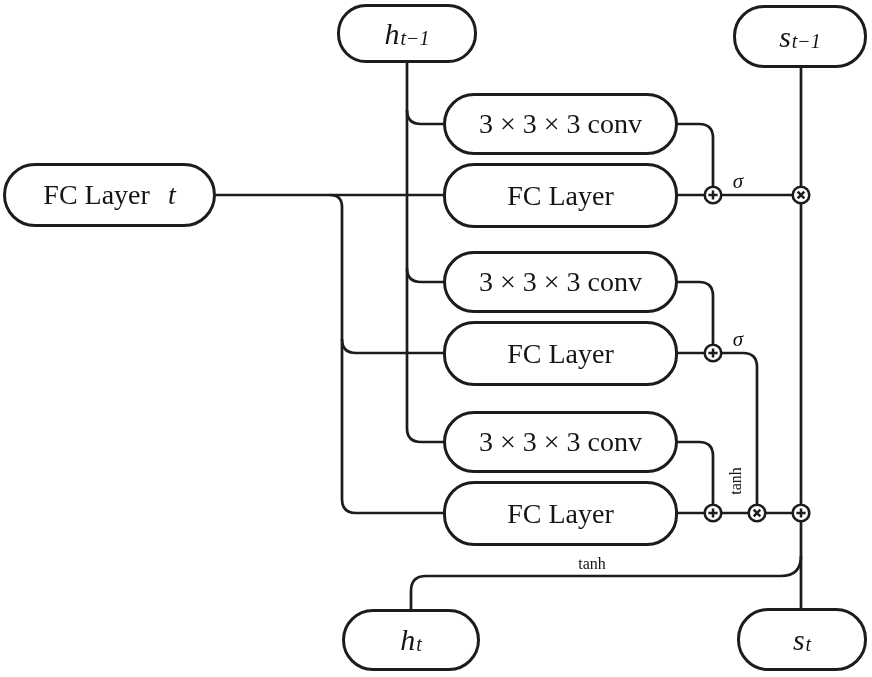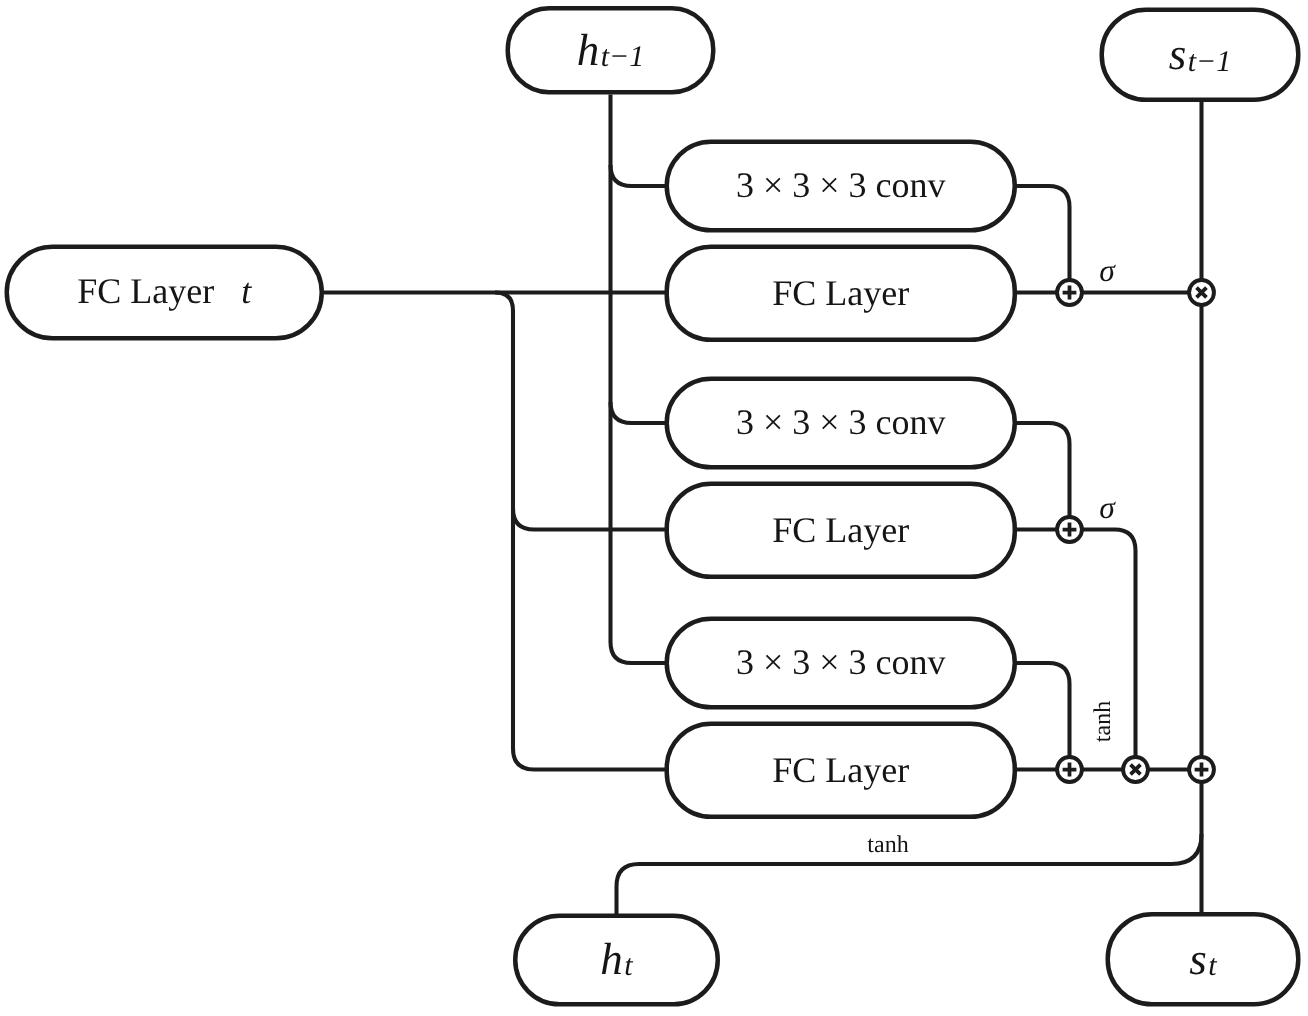--- a/index.html
+++ b/index.html
@@ -12,21 +12,21 @@
     overflow:hidden;
   }
   .wires{position:absolute;left:0;top:0;z-index:0;}
   .wires path{fill:none;stroke:#1c1c1c;stroke-width:2.7px;}
   .wires circle{fill:#ffffff;stroke:#1c1c1c;stroke-width:2.6px;}
   .wires .glyph{fill:none;stroke:#1c1c1c;stroke-width:2.5px;stroke-linecap:butt;}
   .box{
     position:absolute;z-index:1;box-sizing:border-box;
     background:#ffffff;border:3px solid #1c1c1c;border-radius:31px;
     display:flex;align-items:center;justify-content:center;
-    font-size:24px;line-height:1;white-space:nowrap;
+    font-size:28px;line-height:1;white-space:nowrap;
   }
   .mathnode{font-size:30px;font-style:italic;}
   .mathnode sub{font-size:20px;font-style:italic;line-height:0;position:relative;top:4px;margin-left:1px;}
   .fcin-var{font-style:italic;margin-left:18px;}
   .lbl{position:absolute;z-index:2;white-space:nowrap;line-height:1;}
   .sigma{font-size:21px;font-style:italic;transform:translate(-50%,-50%);}
   .sigma1{left:738px;top:181px;}
   .sigma2{left:738px;top:339px;}
   .tanh-vert{font-size:16px;left:736px;top:481px;transform:translate(-50%,-50%) rotate(-90deg);}
   .tanh-out{font-size:16px;left:592px;top:564px;transform:translate(-50%,-50%);}

